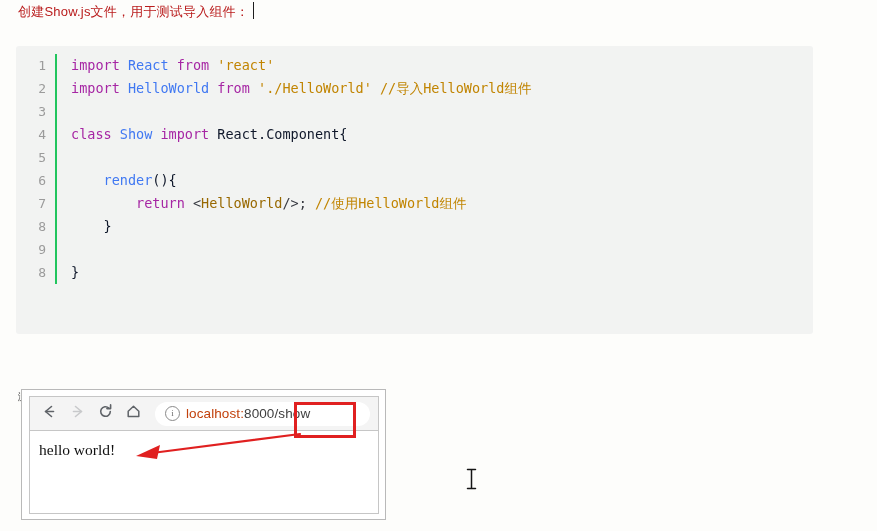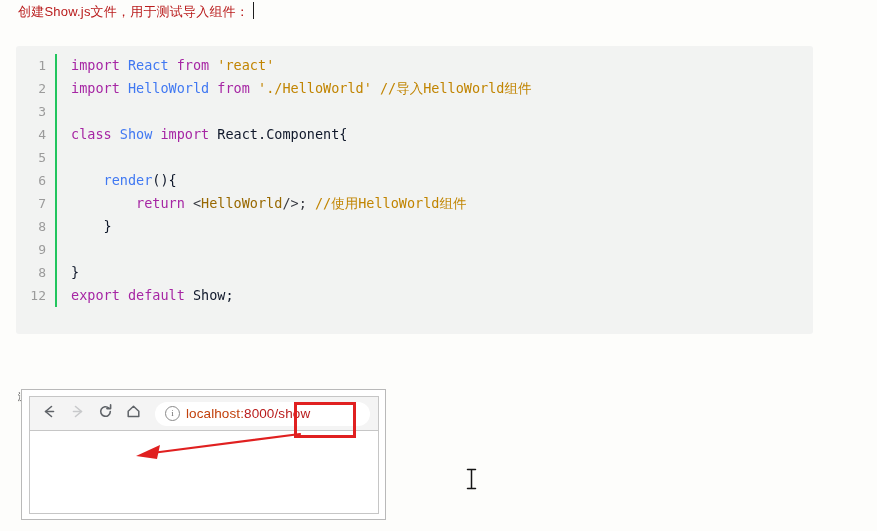--- a/index.html
+++ b/index.html
@@ -162,21 +162,21 @@
     margin-right: 6px;
     line-height: 1;
   }
   .url-text {
     font-size: 13.5px;
     font-family: "Liberation Sans", sans-serif;
     white-space: nowrap;
     letter-spacing: 0.1px;
   }
   .url-host { color: #c2410c; }
-  .url-rest { color: #b91c1c; }
+  .url-rest { color: #404040; }
 
   .browser-viewport {
     position: relative;
     height: 82px;
     background: #ffffff;
     padding: 10px 0 0 9px;
     box-sizing: border-box;
   }
   .hello-text {
     font-size: 15.5px;
@@ -268,24 +268,20 @@
     <span class="ln">9</span>
     <span class="code-text"></span>
   </div>
 
   <div class="code-row">
     <span class="ln">8</span>
     <span class="code-text"><span class="t-plain">}</span></span>
   </div>
 
 
-  <div class="code-row">
-    <span class="ln">12</span>
-    <span class="code-text"><span class="t-kw">export</span> <span class="t-kw">default</span> <span class="t-plain">Show</span><span class="t-plain">;</span></span>
-  </div>
 
 </div>
 
 <div class="test-label">测试：</div>
 
 <div class="browser-outer">
   <div class="browser-inner">
 
     <div class="browser-toolbar">
 
@@ -324,20 +320,23 @@
         </span>
       </div>
 
       <div class="url-pill">
         <span class="info-icon">i</span>
         <span class="url-text"><span class="url-host">localhost:</span><span class="url-rest">8000/show</span></span>
       </div>
 
     </div>
 
+    <div class="browser-viewport">
+      <span class="hello-text">hello world!</span>
+    </div>
 
   </div>
 </div>
 
 <div class="red-box"></div>
 
 <svg class="arrow-overlay">
   <line x1="300" y1="434" x2="152" y2="453" stroke="#e02020" stroke-width="2.2" stroke-linecap="round"></line>
   <polygon points="136,456 160,445 157,459" fill="#e02020"></polygon>
 </svg>

